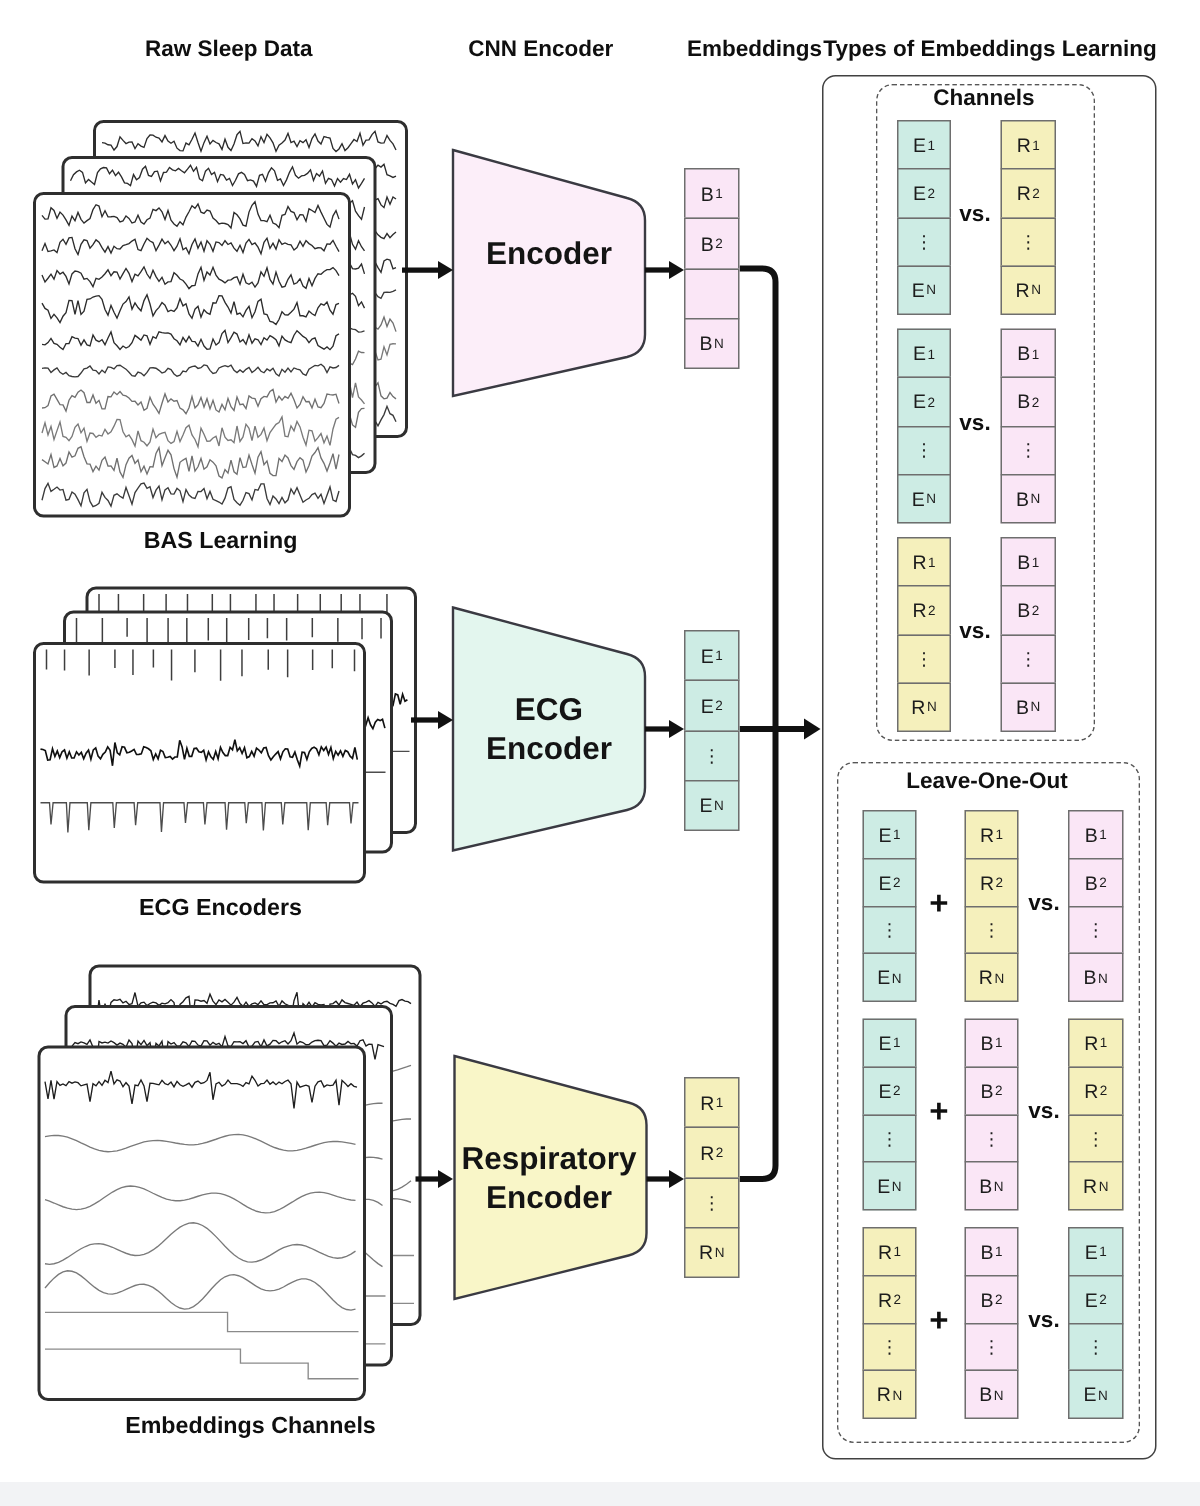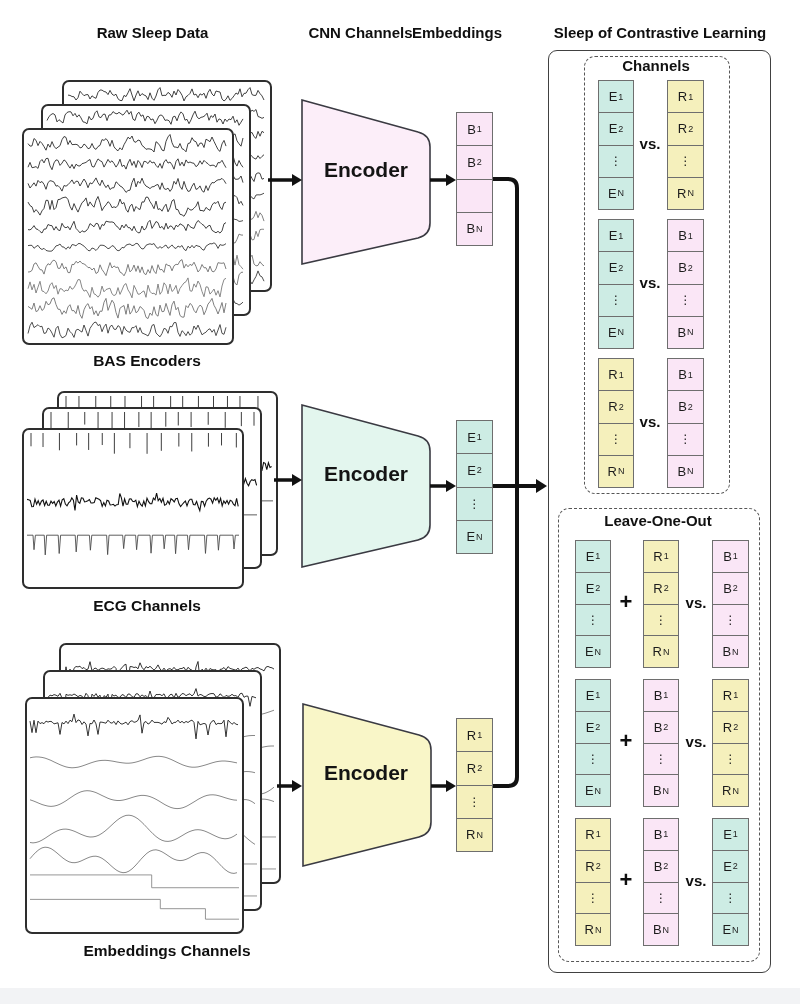--- a/index.html
+++ b/index.html
@@ -24,23 +24,23 @@
   .op{position:absolute;font-weight:bold;color:#0f0f0f;transform:translate(-50%,-50%);z-index:7;}
   .op-vs{font-size:15px;}
   .op-plus{font-size:22px;}
   #diagram-svg{position:absolute;left:0;top:0;width:800px;height:1004px;z-index:4;pointer-events:none;}
   .bottom-strip{position:absolute;left:0;top:988px;width:800px;height:16px;background:#f2f3f5;}
 </style>
 </head>
 <body>
 
 <div class="hdr" style="left:55px;width:195px;">Raw Sleep Data</div>
-<div class="hdr" style="left:288px;width:145px;">CNN Channels</div>
-<div class="hdr" style="left:404px;width:106px;">Embeddings</div>
-<div class="hdr" style="left:543px;width:234px;">Sleep of Contrastive Learning</div>
+<div class="hdr" style="left:288px;width:145px;">CNN Encoder</div>
+<div class="hdr" style="left:450px;width:106px;">Embeddings</div>
+<div class="hdr" style="left:543px;width:234px;">Types of Embeddings Learning</div>
 
 <div class="panel" style="left:62px;top:80px;width:206px;height:208px;z-index:1">
     <svg viewBox="0 0 206 208">
       <polyline points="4,13.1 6,13.4 8,14.5 10,14.8 12,18.0 14,15.7 16,9.2 18,11.6 20,13.7 22,12.7 24,12.6 26,17.0 28,13.8 30,15.4 32,16.3 34,10.4 36,8.0 38,8.1 40,9.5 42,10.0 44,12.6 46,8.4 48,12.1 50,13.5 52,12.2 54,16.8 56,18.4 58,18.6 60,13.4 62,14.6 64,10.8 66,6.7 68,13.0 70,18.8 72,13.1 74,8.8 76,14.0 78,11.6 80,13.0 82,13.9 84,17.6 86,10.8 88,16.2 90,18.3 92,14.0 94,7.8 96,5.6 98,13.7 100,13.3 102,13.4 104,10.4 106,11.9 108,15.3 110,9.1 112,13.0 114,7.5 116,9.9 118,13.2 120,18.9 122,14.8 124,13.4 126,11.4 128,6.9 130,13.0 132,12.1 134,15.7 136,11.8 138,13.1 140,11.2 142,16.3 144,10.4 146,7.3 148,12.0 150,14.0 152,9.0 154,9.6 156,10.0 158,16.9 160,19.0 162,17.3 164,13.8 166,18.4 168,16.5 170,13.8 172,11.0 174,12.3 176,6.8 178,14.8 180,11.4 182,11.2 184,7.7 186,5.6 188,12.6 190,13.4 192,13.3 194,8.4 196,11.6 198,13.9 200,18.0 " fill="none" stroke="#2c2c2c" stroke-width="0.9"></polyline>
       <polyline points="4,37.8 6,36.3 8,35.6 10,35.0 12,33.9 14,29.5 16,33.1 18,34.7 20,38.8 22,37.8 24,31.7 26,28.9 28,32.7 30,37.7 32,33.7 34,37.7 36,34.0 38,36.2 40,36.1 42,30.2 44,29.7 46,33.3 48,33.2 50,34.5 52,31.0 54,34.4 56,31.9 58,28.6 60,31.7 62,31.3 64,29.2 66,34.6 68,38.2 70,38.0 72,30.4 74,31.3 76,35.9 78,35.1 80,36.1 82,35.8 84,29.4 86,31.5 88,32.3 90,29.5 92,34.6 94,29.5 96,27.4 98,35.6 100,35.4 102,36.2 104,37.9 106,39.5 108,40.9 110,32.2 112,29.4 114,32.5 116,31.8 118,31.8 120,32.9 122,28.6 124,26.7 126,29.9 128,29.4 130,30.7 132,34.3 134,32.9 136,31.4 138,33.3 140,32.0 142,37.4 144,33.1 146,32.6 148,30.4 150,33.8 152,31.7 154,33.1 156,34.6 158,28.9 160,27.6 162,27.3 164,33.8 166,29.8 168,34.9 170,30.9 172,33.5 174,36.6 176,37.1 178,38.1 180,31.4 182,28.3 184,33.4 186,30.5 188,28.1 190,29.4 192,27.5 194,34.5 196,35.2 198,36.3 200,35.4 " fill="none" stroke="#2c2c2c" stroke-width="0.9"></polyline>
       <polyline points="4,56.5 6,57.3 8,53.8 10,56.8 12,51.7 14,49.1 16,47.1 18,52.1 20,46.9 22,51.3 24,58.1 26,59.9 28,56.6 30,59.4 32,50.8 34,52.6 36,56.3 38,51.8 40,58.5 42,51.4 44,57.0 46,54.7 48,59.1 50,61.9 52,55.9 54,54.1 56,53.0 58,48.4 60,47.4 62,45.9 64,45.1 66,54.9 68,54.7 70,54.9 72,50.9 74,57.5 76,50.2 78,56.0 80,51.9 82,47.5 84,50.1 86,50.5 88,47.8 90,49.4 92,47.2 94,55.4 96,55.3 98,53.8 100,59.5 102,54.4 104,54.7 106,54.5 108,51.0 110,52.4 112,58.3 114,53.3 116,53.1 118,52.2 120,48.4 122,48.0 124,52.6 126,47.3 128,45.8 130,52.9 132,49.1 134,48.1 136,50.2 138,55.4 140,55.5 142,55.6 144,56.5 146,53.4 148,56.5 150,59.9 152,54.3 154,56.4 156,49.8 158,47.4 160,51.0 162,54.5 164,49.1 166,56.5 168,59.8 170,51.9 172,57.5 174,53.9 176,56.2 178,55.5 180,57.8 182,61.0 184,56.2 186,51.4 188,50.4 190,54.6 192,56.4 194,49.4 196,54.2 198,49.3 200,50.7 " fill="none" stroke="#2c2c2c" stroke-width="0.9"></polyline>
       <polyline points="4,77.3 6,74.3 8,80.2 10,80.0 12,71.2 14,66.9 16,66.0 18,63.4 20,75.3 22,70.9 24,74.5 26,71.1 28,70.1 30,75.1 32,77.9 34,77.1 36,81.8 38,78.1 40,80.0 42,77.2 44,73.7 46,70.7 48,77.9 50,70.0 52,72.7 54,72.4 56,75.5 58,74.9 60,69.9 62,74.3 64,70.9 66,69.6 68,66.2 70,75.7 72,73.2 74,67.8 76,72.0 78,72.2 80,68.8 82,65.4 84,63.8 86,67.7 88,76.8 90,73.9 92,79.5 94,74.1 96,71.7 98,74.3 100,67.1 102,68.9 104,72.2 106,77.1 108,78.1 110,77.5 112,81.7 114,79.1 116,71.4 118,66.9 120,65.4 122,66.0 124,75.1 126,69.5 128,66.6 130,64.4 132,74.2 134,77.4 136,68.6 138,69.6 140,65.0 142,65.9 144,74.4 146,73.6 148,66.7 150,64.2 152,62.8 154,67.1 156,70.7 158,65.6 160,75.2 162,80.1 164,73.0 166,71.2 168,67.2 170,65.9 172,63.6 174,68.0 176,74.7 178,78.0 180,74.1 182,78.9 184,75.6 186,71.9 188,74.6 190,76.2 192,77.1 194,73.7 196,76.5 198,74.4 200,72.7 " fill="none" stroke="#2c2c2c" stroke-width="0.9"></polyline>
       <polyline points="4,93.1 6,98.2 8,93.9 10,95.2 12,90.2 14,93.5 16,90.0 18,93.4 20,90.9 22,95.6 24,97.0 26,92.2 28,97.8 30,94.8 32,92.9 34,90.5 36,87.5 38,94.8 40,90.6 42,92.6 44,96.9 46,99.1 48,92.7 50,97.4 52,94.5 54,94.7 56,92.8 58,91.9 60,88.9 62,87.0 64,88.4 66,87.0 68,88.8 70,92.7 72,93.0 74,91.0 76,92.8 78,94.6 80,96.8 82,99.5 84,93.3 86,93.0 88,89.7 90,94.0 92,92.1 94,89.6 96,93.4 98,91.3 100,89.3 102,93.4 104,90.6 106,89.8 108,89.4 110,87.0 112,86.7 114,86.2 116,88.7 118,91.7 120,91.2 122,97.4 124,97.7 126,97.7 128,93.5 130,95.4 132,93.8 134,97.8 136,94.5 138,96.8 140,92.0 142,90.4 144,96.7 146,93.0 148,89.2 150,95.4 152,98.3 154,93.4 156,88.7 158,88.0 160,91.1 162,88.1 164,93.0 166,95.6 168,96.4 170,95.3 172,91.6 174,97.2 176,100.0 178,98.2 180,92.0 182,91.3 184,90.8 186,92.6 188,96.4 190,99.5 192,92.0 194,90.8 196,91.4 198,97.2 200,96.4 " fill="none" stroke="#2c2c2c" stroke-width="0.9"></polyline>
       <polyline points="4,113.9 6,111.9 8,114.0 10,114.4 12,113.7 14,116.3 16,114.9 18,117.2 20,113.3 22,112.2 24,113.9 26,115.8 28,113.8 30,112.6 32,110.8 34,111.6 36,115.0 38,116.9 40,114.1 42,113.7 44,113.6 46,113.3 48,113.2 50,115.1 52,112.2 54,112.2 56,111.6 58,115.7 60,112.8 62,110.6 64,113.0 66,112.0 68,110.2 70,114.3 72,115.4 74,112.6 76,114.9 78,111.5 80,110.4 82,110.5 84,109.7 86,109.2 88,114.5 90,116.5 92,116.8 94,116.2 96,115.7 98,116.4 100,113.7 102,111.2 104,112.1 106,110.9 108,111.3 110,112.3 112,112.0 114,110.9 116,114.9 118,114.3 120,116.5 122,116.5 124,113.0 126,113.7 128,114.9 130,111.6 132,112.3 134,114.5 136,116.2 138,114.3 140,115.0 142,114.2 144,112.4 146,113.8 148,116.8 150,113.6 152,111.3 154,111.8 156,113.0 158,112.4 160,114.9 162,117.3 164,115.1 166,113.7 168,111.7 170,114.2 172,113.8 174,112.5 176,111.1 178,109.9 180,112.6 182,111.6 184,113.6 186,113.1 188,115.8 190,116.9 192,113.0 194,112.8 196,112.9 198,112.2 200,111.2 " fill="none" stroke="#3a3a3a" stroke-width="0.9"></polyline>
       <polyline points="4,138.1 6,132.6 8,134.4 10,129.4 12,132.3 14,134.7 16,137.3 18,135.5 20,134.6 22,139.7 24,132.4 26,136.3 28,134.2 30,137.3 32,136.9 34,138.4 36,136.3 38,137.5 40,129.9 42,129.9 44,131.5 46,135.0 48,133.2 50,135.8 52,135.9 54,136.9 56,139.4 58,130.7 60,135.6 62,138.2 64,136.7 66,136.4 68,131.5 70,128.9 72,132.4 74,129.4 76,131.4 78,131.9 80,129.7 82,127.4 84,129.1 86,135.2 88,136.6 90,139.4 92,132.0 94,129.2 96,126.4 98,131.8 100,138.6 102,138.5 104,132.4 106,131.3 108,132.6 110,128.6 112,131.5 114,138.1 116,136.0 118,134.3 120,129.3 122,133.9 124,133.8 126,140.0 128,135.1 130,130.7 132,137.8 134,136.4 136,132.0 138,129.7 140,130.0 142,133.0 144,137.0 146,141.3 148,133.8 150,135.1 152,137.5 154,136.8 156,140.9 158,137.5 160,140.0 162,135.1 164,129.5 166,137.7 168,137.5 170,131.1 172,128.0 174,127.2 176,128.9 178,134.1 180,136.4 182,133.9 184,134.9 186,136.2 188,137.4 190,134.6 192,129.4 194,135.7 196,130.8 198,133.4 200,139.1 " fill="none" stroke="#707070" stroke-width="0.9"></polyline>
@@ -70,21 +70,21 @@
       <polyline points="4,53.4 6,58.0 8,55.5 10,52.8 12,56.1 14,50.4 16,52.7 18,51.5 20,54.3 22,59.3 24,52.6 26,50.7 28,51.1 30,52.1 32,56.1 34,55.6 36,57.7 38,61.1 40,55.5 42,56.2 44,54.7 46,52.5 48,49.9 50,53.8 52,51.2 54,51.4 56,56.0 58,52.4 60,49.0 62,52.2 64,57.7 66,52.8 68,53.9 70,51.1 72,47.9 74,52.7 76,55.6 78,50.1 80,54.4 82,57.6 84,54.9 86,59.5 88,57.9 90,57.7 92,51.8 94,53.5 96,56.0 98,57.0 100,59.4 102,62.4 104,60.5 106,60.2 108,52.6 110,48.2 112,56.9 114,51.3 116,53.3 118,48.2 120,53.4 122,56.1 124,57.1 126,58.6 128,56.8 130,56.6 132,55.1 134,54.5 136,59.5 138,52.8 140,58.5 142,59.5 144,58.1 146,61.4 148,58.6 150,51.3 152,54.2 154,48.5 156,56.3 158,59.4 160,51.4 162,57.5 164,61.4 166,60.9 168,56.2 170,53.2 172,59.4 174,58.5 176,55.9 178,60.7 180,62.2 182,55.7 184,60.5 186,55.6 188,52.5 190,52.9 192,51.0 194,49.8 196,49.7 198,48.4 200,50.4 202,53.7 " fill="none" stroke="#2c2c2c" stroke-width="0.9"></polyline>
       <polyline points="4,72.1 6,75.6 8,76.8 10,82.3 12,79.6 14,81.9 16,85.1 18,80.8 20,78.4 22,70.3 24,70.4 26,79.5 28,70.4 30,79.6 32,77.5 34,69.6 36,69.3 38,68.0 40,67.4 42,67.1 44,69.6 46,76.3 48,80.1 50,73.6 52,78.2 54,82.1 56,77.1 58,72.7 60,71.0 62,67.9 64,76.1 66,71.9 68,75.0 70,77.2 72,70.4 74,66.5 76,72.7 78,80.6 80,77.1 82,74.9 84,71.7 86,73.5 88,77.7 90,76.8 92,77.6 94,75.2 96,69.1 98,73.9 100,72.5 102,79.3 104,82.2 106,76.1 108,74.2 110,81.4 112,76.5 114,78.6 116,79.5 118,71.9 120,72.1 122,67.1 124,67.3 126,71.6 128,74.7 130,78.7 132,71.1 134,79.5 136,78.7 138,81.2 140,76.9 142,74.2 144,81.8 146,77.8 148,70.9 150,69.5 152,79.3 154,79.7 156,84.3 158,84.8 160,86.3 162,83.0 164,77.8 166,79.9 168,80.0 170,78.2 172,76.1 174,71.7 176,80.5 178,80.5 180,81.2 182,77.4 184,79.2 186,80.4 188,75.2 190,72.6 192,73.4 194,71.3 196,76.8 198,79.5 200,73.0 202,72.2 " fill="none" stroke="#2c2c2c" stroke-width="0.9"></polyline>
       <polyline points="4,99.6 6,99.9 8,98.4 10,95.6 12,98.9 14,99.5 16,101.5 18,103.0 20,99.1 22,99.0 24,94.5 26,95.4 28,95.7 30,100.1 32,96.6 34,99.9 36,100.6 38,93.3 40,96.8 42,97.8 44,96.5 46,99.8 48,95.3 50,91.3 52,98.4 54,100.5 56,102.9 58,100.7 60,102.0 62,101.0 64,98.5 66,93.6 68,95.1 70,96.8 72,93.3 74,93.9 76,99.5 78,94.5 80,95.5 82,91.2 84,91.7 86,92.1 88,91.9 90,92.7 92,95.8 94,97.2 96,99.9 98,95.0 100,97.9 102,94.3 104,97.6 106,97.8 108,100.7 110,96.2 112,100.7 114,102.8 116,102.6 118,96.0 120,100.0 122,98.4 124,92.4 126,90.3 128,98.4 130,95.1 132,91.5 134,92.7 136,98.0 138,96.4 140,99.5 142,93.2 144,98.8 146,95.9 148,96.5 150,99.7 152,95.2 154,96.7 156,93.8 158,94.9 160,96.4 162,100.6 164,94.1 166,96.6 168,97.8 170,98.4 172,93.5 174,90.5 176,92.3 178,94.3 180,95.5 182,98.4 184,96.0 186,95.3 188,100.3 190,101.6 192,102.8 194,101.3 196,103.1 198,100.8 200,93.8 202,92.6 " fill="none" stroke="#2c2c2c" stroke-width="0.9"></polyline>
       <polyline points="4,115.6 6,115.3 8,115.4 10,118.3 12,116.6 14,115.3 16,118.2 18,119.5 20,118.3 22,120.4 24,121.0 26,121.2 28,121.0 30,118.7 32,115.9 34,115.4 36,114.0 38,116.8 40,117.1 42,119.3 44,116.8 46,118.5 48,114.6 50,114.9 52,115.9 54,113.7 56,113.5 58,114.8 60,116.1 62,118.2 64,120.4 66,120.8 68,118.0 70,118.7 72,120.5 74,118.3 76,115.3 78,115.2 80,115.5 82,116.9 84,118.7 86,117.9 88,115.6 90,116.4 92,119.3 94,120.8 96,120.1 98,117.4 100,117.9 102,115.2 104,114.4 106,114.0 108,115.6 110,115.1 112,113.3 114,113.8 116,116.9 118,119.0 120,118.5 122,115.3 124,114.4 126,113.8 128,114.5 130,113.5 132,116.8 134,118.4 136,116.6 138,118.2 140,116.2 142,115.0 144,118.3 146,116.9 148,114.9 150,117.5 152,118.5 154,116.0 156,117.2 158,115.5 160,119.2 162,120.7 164,116.2 166,118.1 168,115.4 170,117.9 172,115.3 174,116.1 176,116.6 178,119.3 180,120.2 182,116.2 184,114.8 186,113.6 188,113.9 190,112.8 192,114.4 194,118.4 196,114.6 198,115.3 200,115.0 202,113.6 " fill="none" stroke="#3a3a3a" stroke-width="0.9"></polyline>
       <polyline points="4,142.0 6,141.8 8,140.4 10,134.0 12,132.8 14,136.3 16,139.7 18,139.9 20,144.1 22,136.8 24,133.7 26,134.9 28,131.4 30,130.0 32,131.8 34,138.3 36,138.3 38,133.3 40,138.8 42,136.9 44,142.6 46,142.6 48,134.4 50,134.6 52,131.3 54,133.1 56,131.0 58,133.4 60,133.9 62,135.3 64,137.6 66,137.5 68,140.0 70,138.0 72,143.5 74,142.2 76,134.8 78,139.5 80,142.3 82,145.6 84,138.8 86,132.6 88,138.0 90,135.9 92,137.5 94,137.0 96,142.1 98,143.2 100,145.8 102,141.8 104,134.4 106,141.9 108,139.9 110,135.0 112,141.4 114,135.8 116,142.6 118,136.9 120,143.3 122,144.7 124,139.6 126,143.2 128,135.6 130,141.1 132,143.6 134,134.7 136,139.8 138,139.4 140,142.4 142,133.9 144,135.4 146,135.8 148,140.8 150,135.8 152,134.3 154,134.6 156,130.9 158,129.6 160,138.1 162,134.2 164,136.8 166,134.3 168,135.5 170,132.2 172,136.5 174,142.0 176,139.6 178,134.5 180,137.8 182,137.7 184,141.9 186,136.1 188,141.3 190,141.8 192,138.9 194,132.7 196,133.1 198,133.3 200,132.8 202,139.0 " fill="none" stroke="#707070" stroke-width="0.9"></polyline>
       <polyline points="4,158.7 6,151.9 8,159.9 10,154.3 12,163.0 14,157.1 16,151.3 18,161.0 20,161.6 22,163.8 24,161.0 26,154.9 28,152.7 30,158.5 32,155.4 34,164.2 36,158.7 38,159.0 40,161.6 42,160.1 44,160.7 46,156.2 48,159.3 50,157.8 52,154.1 54,149.6 56,149.8 58,157.9 60,161.2 62,160.0 64,163.1 66,167.4 68,157.3 70,163.8 72,164.8 74,167.2 76,164.6 78,156.1 80,161.8 82,159.6 84,158.8 86,158.2 88,163.8 90,165.6 92,164.4 94,157.6 96,164.4 98,160.0 100,155.1 102,153.5 104,159.9 106,163.0 108,167.8 110,155.4 112,159.5 114,164.2 116,164.0 118,162.0 120,160.9 122,167.3 124,155.2 126,161.4 128,163.6 130,163.2 132,165.1 134,154.0 136,164.3 138,161.3 140,152.8 142,155.5 144,163.8 146,154.1 148,161.5 150,159.6 152,155.4 154,163.8 156,158.4 158,155.6 160,152.9 162,151.7 164,147.9 166,160.8 168,161.2 170,153.9 172,157.2 174,151.0 176,154.6 178,161.5 180,166.7 182,156.8 184,157.2 186,164.1 188,161.8 190,159.0 192,165.2 194,160.7 196,166.9 198,156.0 200,149.5 202,148.3 " fill="none" stroke="#7a7a7a" stroke-width="0.9"></polyline>
       <polyline points="4,176.4 6,177.8 8,179.3 10,173.0 12,181.6 14,180.6 16,175.7 18,180.5 20,178.7 22,171.3 24,174.7 26,173.9 28,168.9 30,167.8 32,174.5 34,179.2 36,179.4 38,184.4 40,180.8 42,183.4 44,176.9 46,174.7 48,180.7 50,180.6 52,183.6 54,175.5 56,184.6 58,188.3 60,179.8 62,175.5 64,173.6 66,178.9 68,176.6 70,184.5 72,180.8 74,186.0 76,181.1 78,181.3 80,172.3 82,168.4 84,180.4 86,175.1 88,170.2 90,173.2 92,182.4 94,188.1 96,178.2 98,176.7 100,175.5 102,184.3 104,173.9 106,184.1 108,181.2 110,175.7 112,182.8 114,181.2 116,176.5 118,178.1 120,180.5 122,187.3 124,188.6 126,183.0 128,185.4 130,176.7 132,184.5 134,186.2 136,175.1 138,181.7 140,181.3 142,173.4 144,179.7 146,185.4 148,174.8 150,171.1 152,179.8 154,177.3 156,185.5 158,187.1 160,187.1 162,175.6 164,177.7 166,173.4 168,175.3 170,180.4 172,182.9 174,177.8 176,175.1 178,176.8 180,184.7 182,180.3 184,174.1 186,171.7 188,168.4 190,175.3 192,178.9 194,184.0 196,178.7 198,172.5 200,182.8 202,173.0 " fill="none" stroke="#707070" stroke-width="0.9"></polyline>
       <polyline points="4,203.5 6,195.7 8,192.2 10,197.6 12,196.2 14,194.7 16,196.7 18,196.3 20,203.4 22,202.9 24,198.0 26,199.5 28,203.1 30,207.2 32,198.5 34,196.2 36,204.3 38,207.8 40,207.0 42,205.5 44,198.2 46,201.6 48,203.6 50,207.4 52,200.2 54,199.2 56,200.8 58,202.1 60,195.0 62,200.5 64,206.1 66,198.4 68,195.4 70,192.6 72,192.1 74,195.6 76,194.5 78,201.7 80,196.8 82,194.1 84,203.2 86,196.6 88,195.2 90,199.2 92,199.4 94,195.6 96,197.2 98,204.4 100,196.4 102,200.1 104,201.7 106,202.3 108,197.6 110,197.7 112,195.7 114,202.5 116,197.6 118,202.9 120,203.8 122,204.7 124,206.0 126,202.1 128,195.4 130,194.5 132,202.9 134,205.1 136,206.8 138,203.5 140,198.4 142,199.1 144,203.3 146,196.3 148,196.8 150,192.6 152,192.6 154,202.3 156,206.4 158,200.7 160,202.6 162,205.7 164,201.6 166,205.2 168,203.2 170,196.0 172,199.4 174,195.1 176,200.0 178,204.8 180,203.3 182,202.2 184,199.7 186,198.8 188,202.2 190,199.5 192,205.6 194,200.1 196,194.6 198,203.4 200,204.3 202,197.3 " fill="none" stroke="#3b3b3b" stroke-width="0.9"></polyline>
     </svg>
   </div>
-<div class="stack-label" style="left:27px;top:352px;width:240px;">BAS Encoders</div>
+<div class="stack-label" style="left:27px;top:352px;width:240px;">BAS Learning</div>
 
 <div class="panel" style="left:57px;top:391px;width:217px;height:161px;z-index:1">
     <svg viewBox="0 0 217 161">
       <line x1="7" y1="3" x2="7" y2="22.52562209009193" stroke="#3e3e3e" stroke-width="1"></line>
       <line x1="19.958287860266864" y1="3" x2="19.958287860266864" y2="15.748172061285004" stroke="#3e3e3e" stroke-width="1"></line>
       <line x1="36.76404584525153" y1="3" x2="36.76404584525153" y2="20.72695839428343" stroke="#3e3e3e" stroke-width="1"></line>
       <line x1="51.73716595489532" y1="3" x2="51.73716595489532" y2="19.731382965110242" stroke="#3e3e3e" stroke-width="1"></line>
       <line x1="65.98859965009615" y1="3" x2="65.98859965009615" y2="20.44415079150349" stroke="#3e3e3e" stroke-width="1"></line>
       <line x1="82.54155708150938" y1="3" x2="82.54155708150938" y2="17.48612103704363" stroke="#3e3e3e" stroke-width="1"></line>
       <line x1="94.61449074652046" y1="3" x2="94.61449074652046" y2="23.761700491653755" stroke="#3e3e3e" stroke-width="1"></line>
@@ -134,21 +134,21 @@
       <line x1="137.31298570614308" y1="3" x2="137.31298570614308" y2="20.817759362747893" stroke="#3e3e3e" stroke-width="1"></line>
       <line x1="154.82951900502667" y1="3" x2="154.82951900502667" y2="16.532743473770097" stroke="#3e3e3e" stroke-width="1"></line>
       <line x1="167.7599437246099" y1="3" x2="167.7599437246099" y2="21.470742288278416" stroke="#3e3e3e" stroke-width="1"></line>
       <line x1="184.42348595289513" y1="3" x2="184.42348595289513" y2="16.651972241001204" stroke="#3e3e3e" stroke-width="1"></line>
       <line x1="197.5230850186199" y1="3" x2="197.5230850186199" y2="15.453006140654907" stroke="#3e3e3e" stroke-width="1"></line>
       <line x1="212.33577606873587" y1="3" x2="212.33577606873587" y2="17.484718998195603" stroke="#3e3e3e" stroke-width="1"></line>
       <polyline points="3.0,69.4 4.6,69.7 6.2,70.4 7.8,76.7 9.4,76.5 11.0,69.1 12.6,74.3 14.2,70.7 15.8,75.1 17.4,71.2 19.0,70.0 20.6,75.5 22.2,71.2 23.8,75.3 25.4,75.3 27.0,71.2 28.6,73.3 30.2,71.6 31.8,75.9 33.4,72.1 35.0,70.1 36.6,76.1 38.2,69.9 39.8,68.6 41.4,74.1 43.0,75.9 44.6,72.9 46.2,71.4 47.8,67.9 49.4,70.2 51.0,80.5 52.6,65.0 54.2,71.9 55.8,73.2 57.4,67.8 59.0,68.2 60.6,71.9 62.2,71.5 63.8,70.7 65.4,69.6 67.0,73.0 68.6,72.9 70.2,72.6 71.8,67.8 73.4,68.4 75.0,69.2 76.6,70.5 78.2,76.3 79.8,72.6 81.4,75.9 83.0,70.2 84.6,71.0 86.2,75.0 87.8,74.8 89.4,74.3 91.0,76.1 92.6,74.7 94.2,74.6 95.8,63.5 97.4,67.9 99.0,76.2 100.6,68.9 102.2,74.2 103.8,74.2 105.4,69.0 107.0,68.8 108.6,71.2 110.2,71.6 111.8,70.2 113.4,76.6 115.0,71.2 116.6,74.5 118.2,76.2 119.8,71.0 121.4,75.9 123.0,68.2 124.6,71.7 126.2,73.7 127.8,73.7 129.4,68.2 131.0,69.9 132.6,63.1 134.2,70.6 135.8,68.5 137.4,72.3 139.0,68.4 140.6,75.2 142.2,74.4 143.8,70.9 145.4,74.1 147.0,68.7 148.6,70.0 150.2,71.9 151.8,68.7 153.4,68.3 155.0,73.8 156.6,76.6 158.2,74.5 159.8,72.7 161.4,71.1 163.0,75.9 164.6,71.2 166.2,69.2 167.8,69.3 169.4,74.5 171.0,74.8 172.6,71.4 174.2,76.5 175.8,80.7 177.4,71.4 179.0,71.6 180.6,76.3 182.2,71.2 183.8,69.0 185.4,68.1 187.0,69.2 188.6,73.2 190.2,67.9 191.8,70.3 193.4,68.0 195.0,72.9 196.6,68.3 198.2,75.8 199.8,70.9 201.4,73.4 203.0,70.5 204.6,74.2 206.2,70.3 207.8,71.1 209.4,74.1 211.0,75.6 212.6,68.3 214.2,76.4 " fill="none" stroke="#101010" stroke-width="1.1"></polyline>
       <polyline points="3,105.19000000000001 9,105.19000000000001 10,119.7 11.4,105.19000000000001 20.24748384486884,105.19000000000001 21.24748384486884,124.9 22.647483844868837,105.19000000000001 34.19532492104918,105.19000000000001 35.19532492104918,123.5 36.595324921049176,105.19000000000001 51.19053895864636,105.19000000000001 52.19053895864636,121.9 53.590538958646356,105.19000000000001 65.39552515279502,105.19000000000001 66.39552515279502,120.2 67.79552515279502,105.19000000000001 82.63445038138889,105.19000000000001 83.63445038138889,124.6 85.0344503813889,105.19000000000001 98.64401142927818,105.19000000000001 99.64401142927818,118.6 101.04401142927819,105.19000000000001 111.60757573111914,105.19000000000001 112.60757573111914,119.7 114.00757573111915,105.19000000000001 126.03274075104855,105.19000000000001 127.03274075104855,123.2 128.43274075104856,105.19000000000001 139.1788142269943,105.19000000000001 140.1788142269943,118.8 141.5788142269943,105.19000000000001 150.58138923021033,105.19000000000001 151.58138923021033,123.7 152.98138923021034,105.19000000000001 163.51422391901724,105.19000000000001 164.51422391901724,119.7 165.91422391901725,105.19000000000001 180.48023005737923,105.19000000000001 181.48023005737923,123.4 182.88023005737924,105.19000000000001 193.43005343223922,105.19000000000001 194.43005343223922,120.2 195.83005343223923,105.19000000000001 208.98770833783783,105.19000000000001 209.98770833783783,119.0 211.38770833783784,105.19000000000001 215,105.19000000000001" fill="none" stroke="#4c4c4c" stroke-width="0.9"></polyline>
     </svg>
   </div>
-<div class="stack-label" style="left:27px;top:597px;width:240px;">ECG Channels</div>
+<div class="stack-label" style="left:27px;top:597px;width:240px;">ECG Encoders</div>
 
 <div class="panel" style="left:59px;top:643px;width:218px;height:237px;z-index:1">
     <svg viewBox="0 0 218 237">
       <polyline points="3,37.6 5,21.8 7,34.7 9,24.1 11,32.5 13,23.3 15,21.5 17,21.9 19,21.2 21,23.6 23,22.5 25,24.7 27,24.1 29,16.7 31,25.9 33,23.6 35,23.1 37,25.4 39,24.0 41,23.1 43,23.6 45,25.2 47,23.8 49,24.2 51,23.5 53,21.4 55,23.4 57,36.4 59,24.6 61,22.8 63,20.2 65,19.2 67,38.6 69,21.6 71,21.7 73,22.5 75,22.0 77,23.8 79,17.8 81,22.4 83,24.8 85,21.6 87,22.9 89,21.3 91,23.1 93,25.1 95,23.1 97,19.9 99,24.0 101,25.9 103,23.1 105,26.0 107,24.2 109,23.6 111,24.8 113,22.3 115,24.8 117,24.7 119,23.6 121,23.5 123,22.3 125,25.9 127,22.3 129,24.2 131,25.2 133,34.5 135,22.1 137,16.5 139,35.0 141,24.1 143,26.1 145,23.2 147,26.2 149,23.5 151,24.6 153,24.9 155,24.7 157,34.5 159,24.4 161,24.1 163,22.5 165,25.0 167,21.6 169,23.4 171,24.0 173,24.6 175,25.2 177,23.1 179,26.1 181,23.8 183,23.1 185,22.1 187,23.6 189,25.9 191,23.3 193,24.3 195,22.9 197,22.5 199,23.9 201,24.6 203,25.9 205,22.1 207,21.4 209,22.4 211,22.8 213,24.1 " fill="none" stroke="#1e1e1e" stroke-width="0.9"></polyline>
       <polyline points="3,58.2 6,58.6 9,59.1 12,59.9 15,60.9 18,62.0 21,63.2 24,64.5 27,65.7 30,66.8 33,67.8 36,68.6 39,69.1 42,69.5 45,69.6 48,69.4 51,69.0 54,68.4 57,67.7 60,66.9 63,66.0 66,65.1 69,64.3 72,63.6 75,63.0 78,62.6 81,62.3 84,62.2 87,62.3 90,62.5 93,62.8 96,63.2 99,63.6 102,64.0 105,64.4 108,64.6 111,64.8 114,64.8 117,64.6 120,64.2 123,63.8 126,63.2 129,62.5 132,61.8 135,61.1 138,60.5 141,59.9 144,59.6 147,59.4 150,59.4 153,59.6 156,60.1 159,60.8 162,61.6 165,62.6 168,63.8 171,65.0 174,66.2 177,67.3 180,68.3 183,69.1 186,69.7 189,70.1 192,70.2 195,70.1 198,69.7 201,69.1 204,68.3 207,67.3 210,66.3 213,65.2 " fill="none" stroke="#7a7a7a" stroke-width="0.9"></polyline>
       <polyline points="3,97.4 6,98.1 9,98.9 12,99.7 15,100.6 18,101.3 21,101.9 24,102.4 27,102.6 30,102.5 33,102.3 36,101.9 39,101.4 42,100.7 45,100.1 48,99.6 51,99.1 54,98.9 57,98.9 60,99.1 63,99.6 66,100.4 69,101.4 72,102.6 75,104.0 78,105.3 81,106.6 84,107.8 87,108.8 90,109.5 93,109.9 96,109.9 99,109.5 102,108.6 105,107.5 108,106.0 111,104.3 114,102.4 117,100.4 120,98.5 123,96.7 126,95.2 129,93.9 132,93.1 135,92.7 138,92.7 141,93.1 144,93.9 147,95.1 150,96.5 153,98.2 156,99.9 159,101.7 162,103.3 165,104.8 168,106.0 171,106.9 174,107.5 177,107.8 180,107.7 183,107.4 186,106.7 189,105.9 192,105.0 195,104.1 198,103.1 201,102.3 204,101.7 207,101.2 210,101.0 213,101.0 " fill="none" stroke="#7a7a7a" stroke-width="0.9"></polyline>
       <polyline points="3,125.0 6,127.5 9,130.2 12,133.0 15,135.9 18,138.6 21,141.2 24,143.5 27,145.5 30,146.9 33,147.9 36,148.3 39,148.3 42,147.7 45,146.6 48,145.2 51,143.4 54,141.4 57,139.2 60,137.0 63,134.9 66,132.9 69,131.2 72,129.7 75,128.6 78,127.9 81,127.6 84,127.6 87,127.9 90,128.6 93,129.4 96,130.4 99,131.4 102,132.4 105,133.3 108,134.0 111,134.5 114,134.8 117,134.7 120,134.4 123,133.7 126,132.9 129,131.8 132,130.6 135,129.4 138,128.2 141,127.1 144,126.3 147,125.7 150,125.4 153,125.5 156,126.0 159,127.0 162,128.3 165,130.0 168,132.0 171,134.2 174,136.6 177,139.1 180,141.5 183,143.7 186,145.6 189,147.2 192,148.4 195,149.1 198,149.2 201,148.8 204,147.9 207,146.4 210,144.5 213,142.2 " fill="none" stroke="#7a7a7a" stroke-width="0.9"></polyline>
       <polyline points="3,175.9 6,175.5 9,174.7 12,173.5 15,171.9 18,170.1 21,168.2 24,166.3 27,164.5 30,162.8 33,161.3 36,160.2 39,159.3 42,158.9 45,158.8 48,159.0 51,159.4 54,160.1 57,161.0 60,161.9 63,162.8 66,163.5 69,164.1 72,164.5 75,164.7 78,164.5 81,164.0 84,163.3 87,162.3 90,161.1 93,159.8 96,158.5 99,157.3 102,156.2 105,155.3 108,154.8 111,154.6 114,154.8 117,155.5 120,156.5 123,158.0 126,159.8 129,161.9 132,164.2 135,166.6 138,168.9 141,171.1 144,173.1 147,174.8 150,176.1 153,176.9 156,177.2 159,176.9 162,176.2 165,175.0 168,173.4 171,171.4 174,169.2 177,166.8 180,164.4 183,162.0 186,159.8 189,157.9 192,156.4 195,155.2 198,154.4 201,154.1 204,154.2 207,154.7 210,155.5 213,156.6 " fill="none" stroke="#7a7a7a" stroke-width="0.9"></polyline>
       <polyline points="3,178.935 126.44,178.935 126.44,191.97 215,191.97" fill="none" stroke="#8a8a8a" stroke-width="0.9"></polyline>
       <polyline points="3,203.82 135.16,203.82 135.16,213.3 180.94,213.3 180.94,223.96499999999997 215,223.96499999999997" fill="none" stroke="#8a8a8a" stroke-width="0.9"></polyline>
@@ -202,23 +202,25 @@
     <path d="M493,179 H508 Q517,179 517,188 V777 Q517,786 508,786 H493" fill="none" stroke-width="4"></path>
     <line x1="493" y1="486" x2="536" y2="486" stroke-width="4"></line>
     <path d="M536,479 L547,486 L536,493 Z" stroke="none"></path>
   </g>
 </svg>
 
 <div class="enc-label" style="left:296px;top:157px;width:140px;z-index:5">
   <span>Encoder</span>
 </div>
 <div class="enc-label" style="left:296px;top:461px;width:140px;z-index:5">
+  <span>ECG</span>
   <span>Encoder</span>
 </div>
 <div class="enc-label" style="left:286px;top:760px;width:160px;z-index:5">
+  <span>Respiratory</span>
   <span>Encoder</span>
 </div>
 
 <div class="cellcol" style="left:456px;top:112px;width:37px;height:134px;">
     <div class="cell" style="background: rgb(250, 230, 246);">
       <span>B</span>
       <sub>1</sub>
     </div>
     <div class="cell" style="background: rgb(250, 230, 246);">
       <span>B</span>

